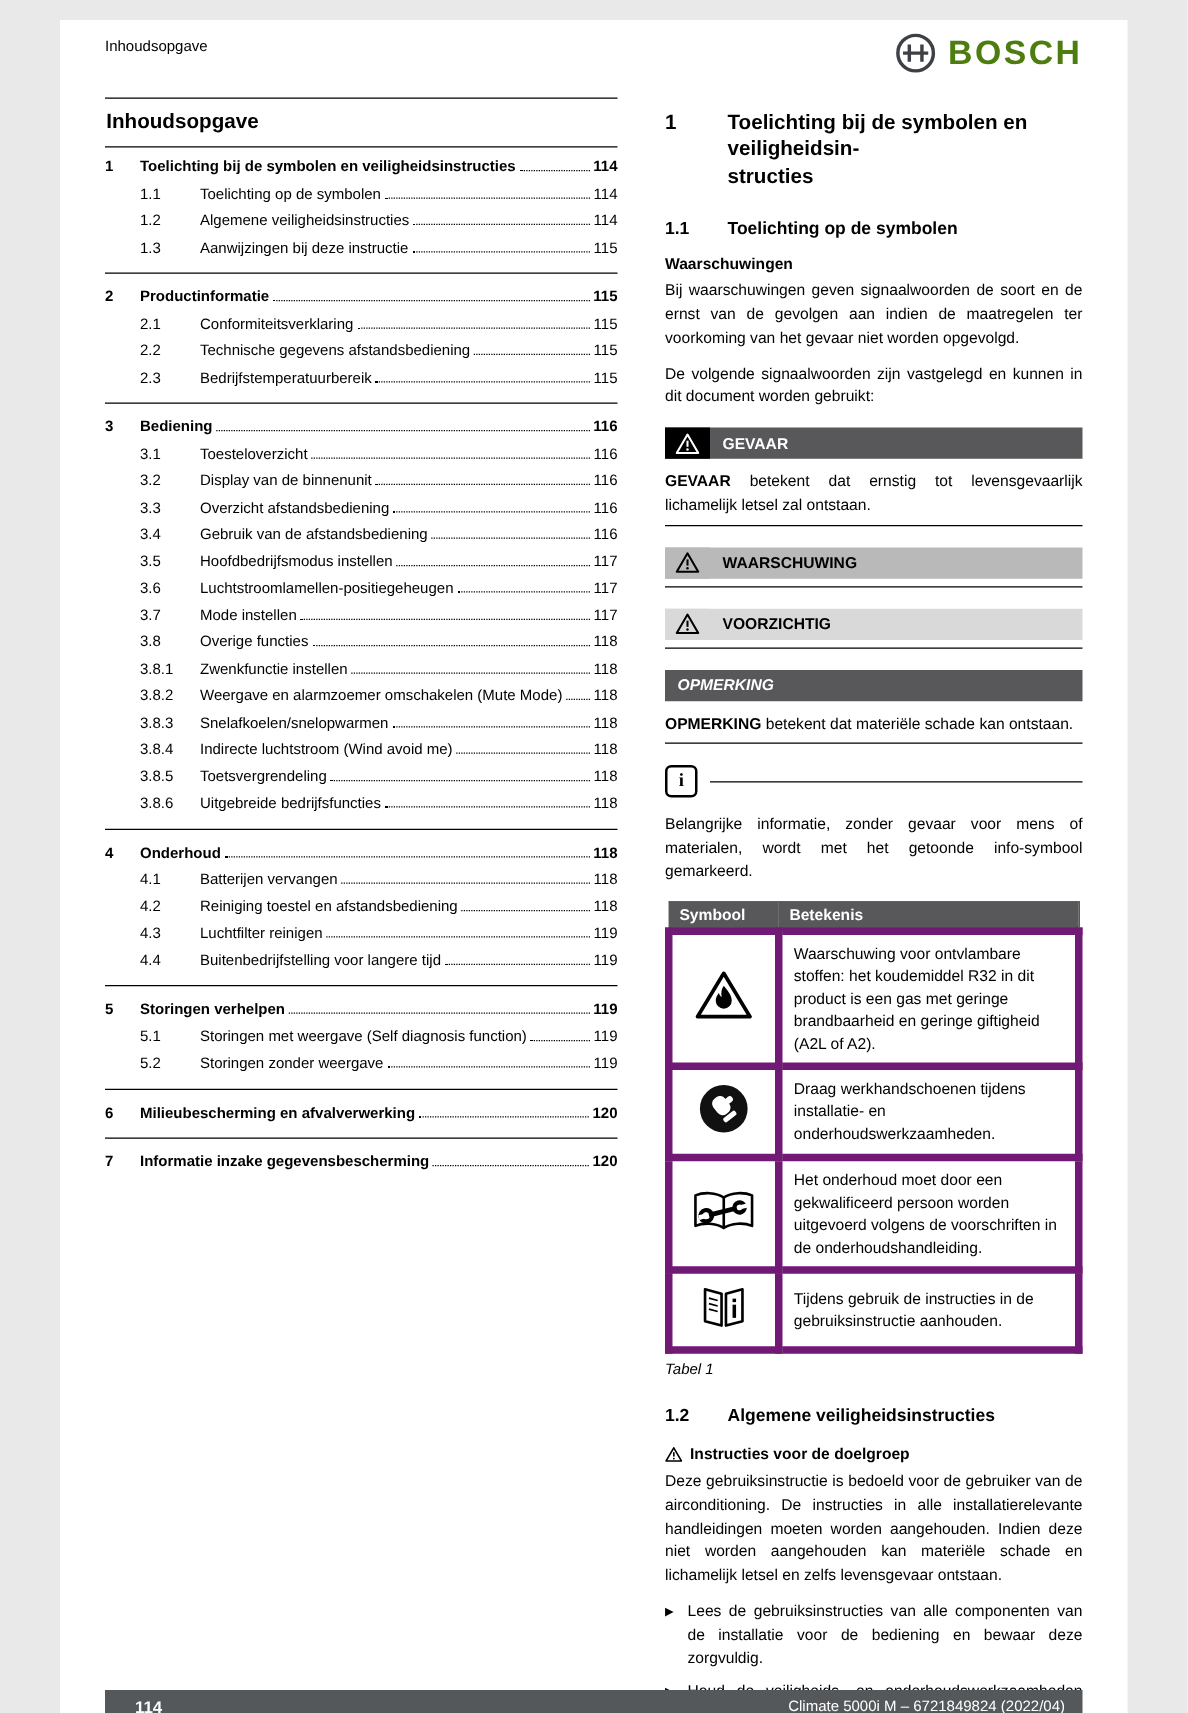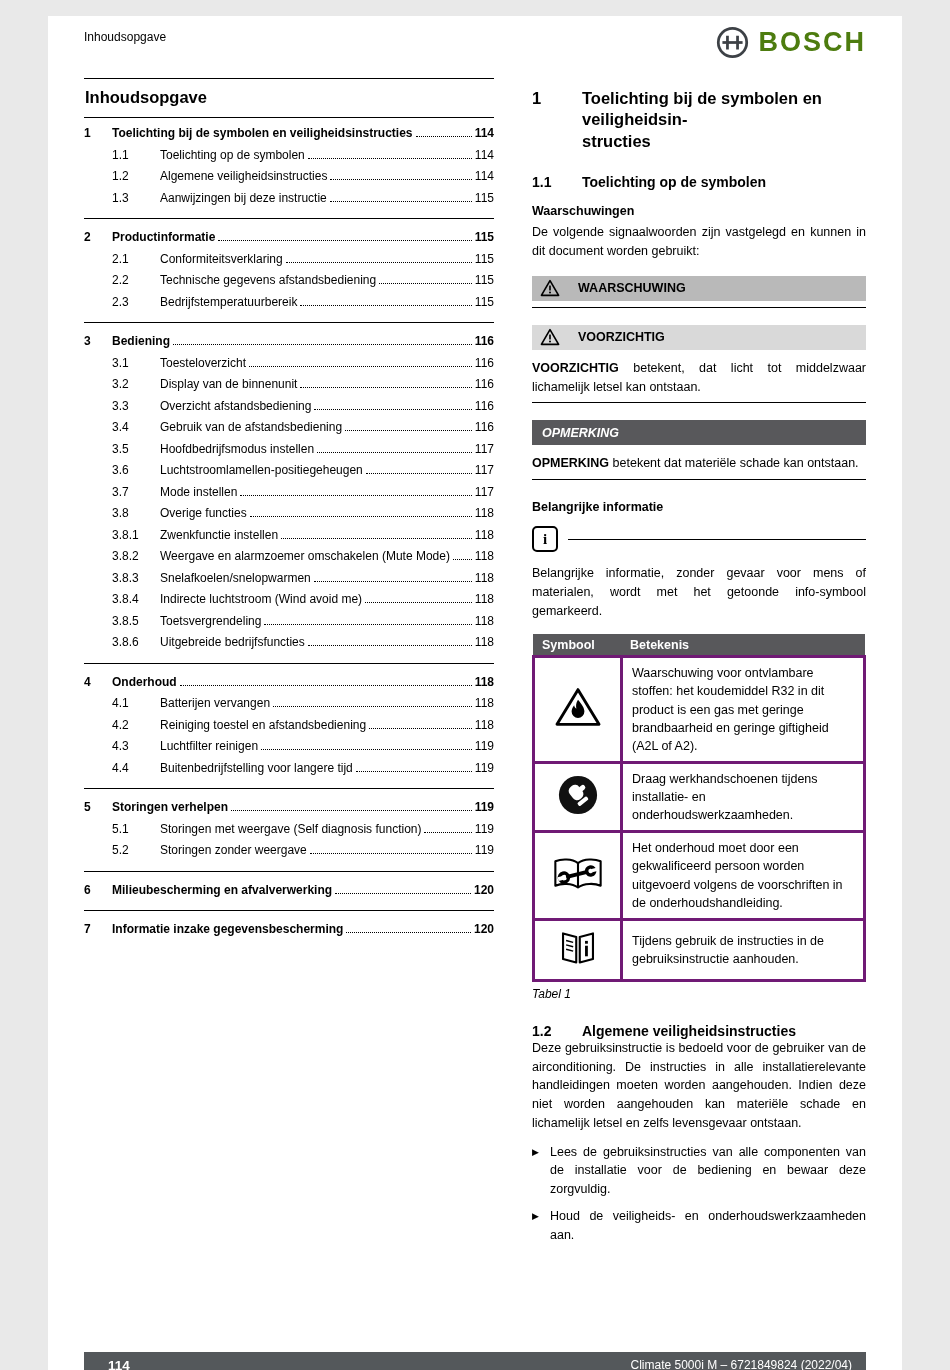--- a/index.html
+++ b/index.html
@@ -55,21 +55,21 @@
   .info-box { flex:0 0 26px; height:26px; border:2.5px solid #000; border-radius:5px;
               display:flex; align-items:center; justify-content:center;
               font-weight:bold; font-size:15px; font-family:"Liberation Serif", serif; }
   .info-line { flex:1; border-top:1.5px solid #000; margin-left:10px; }
 
   
   .sym-table { width:100%; border-collapse:collapse; margin-top:14px; }
   .sym-table th { background:#58585b; color:#fff; font-size:12.5px; font-weight:bold;
                   text-align:left; padding:3px 8px; border:1px solid #58585b; }
   .sym-table th.c1 { width:88px; }
-  .sym-table td { border:3px solid #701a75; font-size:12.5px; line-height:1.45; vertical-align:middle; }
+  .sym-table td { border:6px solid #701a75; font-size:12.5px; line-height:1.45; vertical-align:middle; }
   .sym-cell { text-align:center; padding:8px 4px; }
   .sym-text { padding:6px 9px; }
   .caption { font-style:italic; font-size:12px; margin-top:5px; }
 
   .target-head { display:flex; align-items:center; gap:6px; font-size:12.5px; font-weight:bold; margin:16px 0 6px; }
 
   
   .bullet { display:flex; font-size:12.5px; line-height:1.5; margin:0 0 8px; }
   .bullet-marker { flex:0 0 18px; font-size:9px; padding-top:3px; }
   .bullet-text { flex:1; text-align:justify; }
@@ -319,23 +319,38 @@
         <span class="h1-text pre">Toelichting bij de symbolen en veiligheidsin-
 structies</span>
       </div>
 
       <div class="h2-row">
         <span class="h2-num">1.1</span>
         <span class="h2-text">Toelichting op de symbolen</span>
       </div>
 
       <p class="bold-head">Waarschuwingen</p>
+      <p class="body">Bij waarschuwingen geven signaalwoorden de soort en de ernst van de gevolgen aan indien de maatregelen ter voorkoming van het gevaar niet worden opgevolgd.</p>
       <p class="body">De volgende signaalwoorden zijn vastgelegd en kunnen in dit document worden gebruikt:</p>
 
       <div id="alerts">
+          <div class="alert">
+    <div class="alert-bar" style="background: rgb(88, 88, 91);">
+      <span class="alert-icon" style="background: rgb(0, 0, 0); color: rgb(255, 255, 255);">
+        <svg viewBox="0 0 24 22" width="20" height="18">
+          <path d="M12 2 L22.5 20 H1.5 Z" fill="none" stroke="currentColor" stroke-width="2" stroke-linejoin="round"></path>
+          <rect x="11" y="8" width="2" height="6" fill="currentColor"></rect>
+          <circle cx="12" cy="16.6" r="1.2" fill="currentColor"></circle>
+        </svg>
+      </span>
+      <span class="alert-label" style="color: rgb(255, 255, 255);">GEVAAR</span>
+    </div>
+    <p class="body alert-text"><b class="alert-bold">GEVAAR</b><span class="alert-rest"> betekent dat ernstig tot levensgevaarlijk lichamelijk letsel zal ontstaan.</span></p>
+    <div class="alert-rule"></div>
+  </div>
           <div class="alert">
     <div class="alert-bar" style="background: rgb(185, 185, 185);">
       <span class="alert-icon" style="background: rgb(185, 185, 185); color: rgb(0, 0, 0);">
         <svg viewBox="0 0 24 22" width="20" height="18">
           <path d="M12 2 L22.5 20 H1.5 Z" fill="none" stroke="currentColor" stroke-width="2" stroke-linejoin="round"></path>
           <rect x="11" y="8" width="2" height="6" fill="currentColor"></rect>
           <circle cx="12" cy="16.6" r="1.2" fill="currentColor"></circle>
         </svg>
       </span>
       <span class="alert-label" style="color: rgb(0, 0, 0);">WAARSCHUWING</span>
@@ -346,34 +361,32 @@
     <div class="alert-bar" style="background: rgb(217, 217, 217);">
       <span class="alert-icon" style="background: rgb(217, 217, 217); color: rgb(0, 0, 0);">
         <svg viewBox="0 0 24 22" width="20" height="18">
           <path d="M12 2 L22.5 20 H1.5 Z" fill="none" stroke="currentColor" stroke-width="2" stroke-linejoin="round"></path>
           <rect x="11" y="8" width="2" height="6" fill="currentColor"></rect>
           <circle cx="12" cy="16.6" r="1.2" fill="currentColor"></circle>
         </svg>
       </span>
       <span class="alert-label" style="color: rgb(0, 0, 0);">VOORZICHTIG</span>
     </div>
-    <p class="body alert-text"><b class="alert-bold">VOORZICHTIG</b><span class="alert-rest"> betekent, dat licht tot middelzwaar lichamelijk letsel kan ontstaan.</span></p>
     <div class="alert-rule"></div>
   </div>
           <div class="alert">
     <div class="alert-bar" style="background: rgb(88, 88, 91);">
 
       <span class="alert-label" style="color: rgb(255, 255, 255); font-style: italic;">OPMERKING</span>
     </div>
     <p class="body alert-text"><b class="alert-bold">OPMERKING</b><span class="alert-rest"> betekent dat materiële schade kan ontstaan.</span></p>
     <div class="alert-rule"></div>
   </div>
         </div>
 
-      <p class="bold-head" style="margin-top:20px">Belangrijke informatie</p>
       <div class="info-row">
         <span class="info-box">i</span>
         <span class="info-line"></span>
       </div>
       <p class="body">Belangrijke informatie, zonder gevaar voor mens of materialen, wordt met het getoonde info-symbool gemarkeerd.</p>
 
       <table class="sym-table">
         <thead>
           <tr>
             <th class="c1">Symbool</th>
@@ -425,20 +438,28 @@
   </tr>
           </tbody>
       </table>
       <p class="caption">Tabel 1</p>
 
       <div class="h2-row">
         <span class="h2-num">1.2</span>
         <span class="h2-text">Algemene veiligheidsinstructies</span>
       </div>
 
+      <p class="target-head">
+        <svg viewBox="0 0 24 22" width="14" height="13">
+          <path d="M12 2 L22.5 20 H1.5 Z" fill="none" stroke="#000" stroke-width="2.2" stroke-linejoin="round"></path>
+          <rect x="11" y="8" width="2.2" height="6" fill="#000"></rect>
+          <circle cx="12.1" cy="16.8" r="1.3" fill="#000"></circle>
+        </svg>
+        <span>Instructies voor de doelgroep</span>
+      </p>
       <p class="body">Deze gebruiksinstructie is bedoeld voor de gebruiker van de airconditioning. De instructies in alle installatierelevante handleidingen moeten worden aangehouden. Indien deze niet worden aangehouden kan materiële schade en lichamelijk letsel en zelfs levensgevaar ontstaan.</p>
 
       <div id="bullets">
           <div class="bullet">
     <span class="bullet-marker">▶</span>
     <span class="bullet-text">Lees de gebruiksinstructies van alle componenten van de installatie voor de bediening en bewaar deze zorgvuldig.</span>
   </div>
           <div class="bullet">
     <span class="bullet-marker">▶</span>
     <span class="bullet-text">Houd de veiligheids- en onderhoudswerkzaamheden aan.</span>

